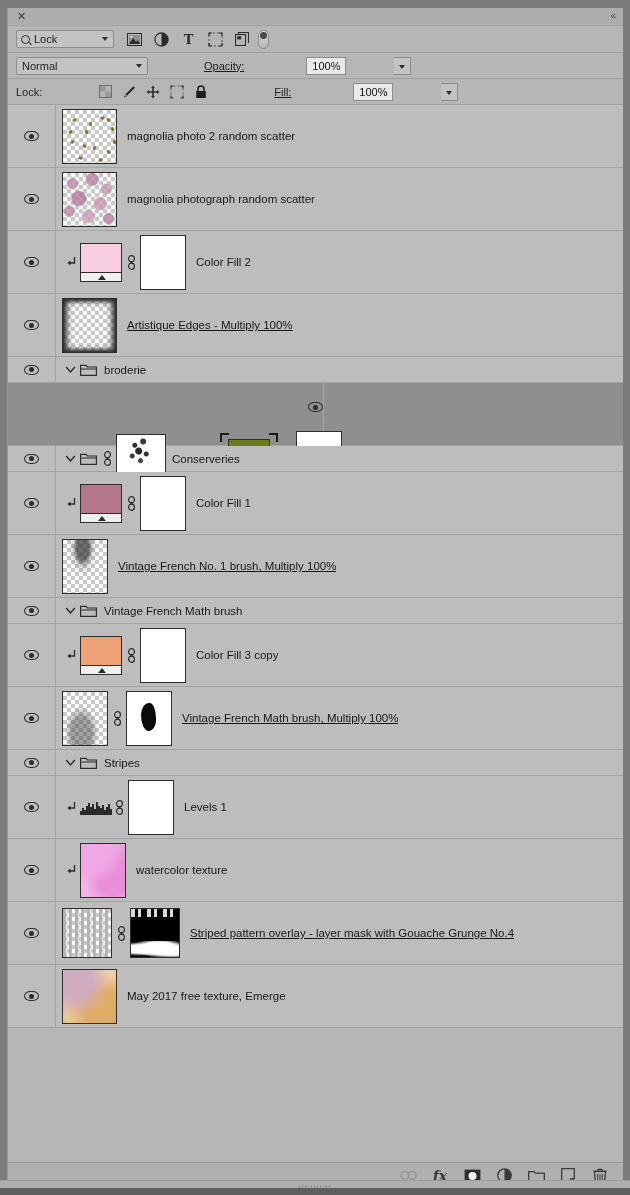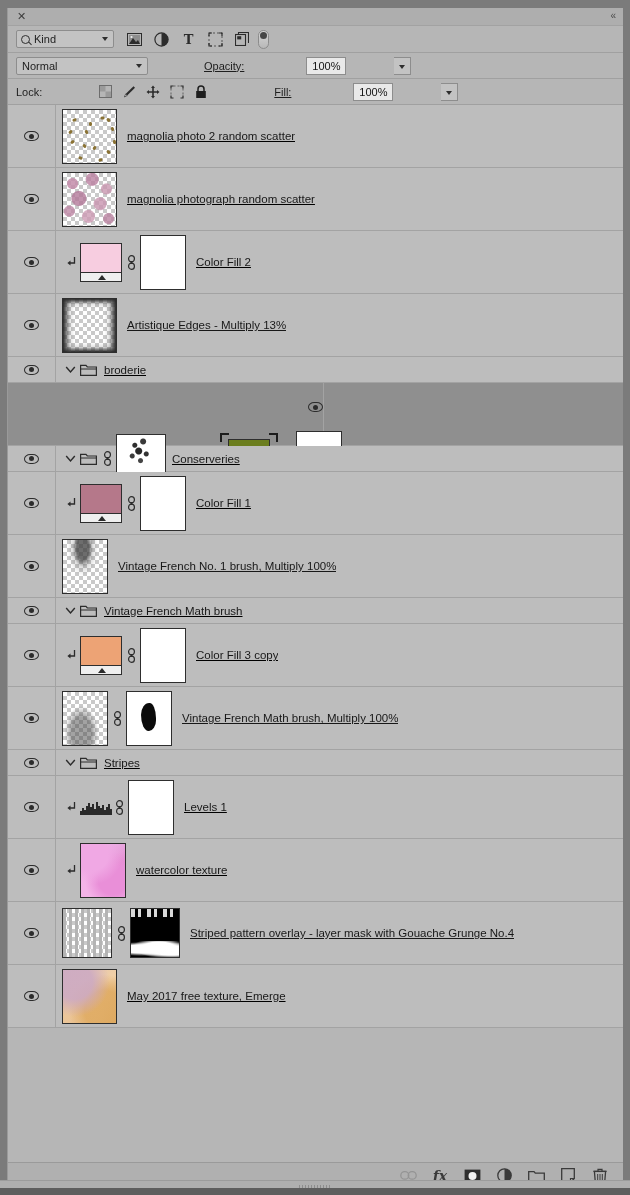--- a/index.html
+++ b/index.html
@@ -150,21 +150,20 @@
   }
   .lockicons { display:flex; align-items:center; gap: 10px; margin-left: 8px; }
   .lockicon { width: 14px; height: 14px; display:flex;align-items:center;justify-content:center;}
 
   
   .layerlist {
     flex: 1 1 auto;
     background: #b6b6b6;
     overflow: hidden;
     position: relative;
-    text-decoration: underline;
   }
   .row {
     display: flex; align-items: center;
     border-bottom: 1px solid #a3a3a3;
     background: #bdbdbd;
     position: relative;
   }
   .row.selected { background: #8f8f8f; flex-direction: column; }
   .row.group { height: 26px; }
 
@@ -419,21 +418,21 @@
 
   <div class="titlebar">
     <div class="close-x">✕</div>
     <div class="collapse-arrows">«</div>
   </div>
 
 
   <div class="filterrow">
     <div class="kind-select">
       <span class="lens"></span>
-      <span class="lbl">Kind</span>
+      <span class="lbl">Lock</span>
       <span class="caret"></span>
     </div>
     <div class="ficons">
       <div class="ficon">
         <svg width="15" height="13" viewBox="0 0 15 13">
           <rect x="0.5" y="0.5" width="14" height="12" fill="none" stroke="#2c2c2c"></rect>
           <rect x="2" y="2" width="11" height="9" fill="#8e8e8e"></rect>
           <path d="M2 11 L6 5 L9 9 L11 7 L13 11 Z" fill="#2c2c2c"></path>
           <circle cx="4.5" cy="4" r="1.1" fill="#f0f0f0"></circle>
         </svg>
@@ -599,21 +598,21 @@
           <div class="eye">
             <span class="outer"></span>
             <span class="pupil"></span>
           </div>
         </div>
         <div class="content">
           <div class="thumb sz-large">
             <div class="checker"></div>
             <div class="art art-edges"></div>
           </div>
-          <div class="layername underline">Artistique Edges - Multiply 13%</div>
+          <div class="layername underline">Artistique Edges - Multiply 100%</div>
         </div>
       </div>
       <div class="row group" style="height:26px">
         <div class="eye-cell">
           <div class="eye">
             <span class="outer"></span>
             <span class="pupil"></span>
           </div>
         </div>
         <div class="content">

